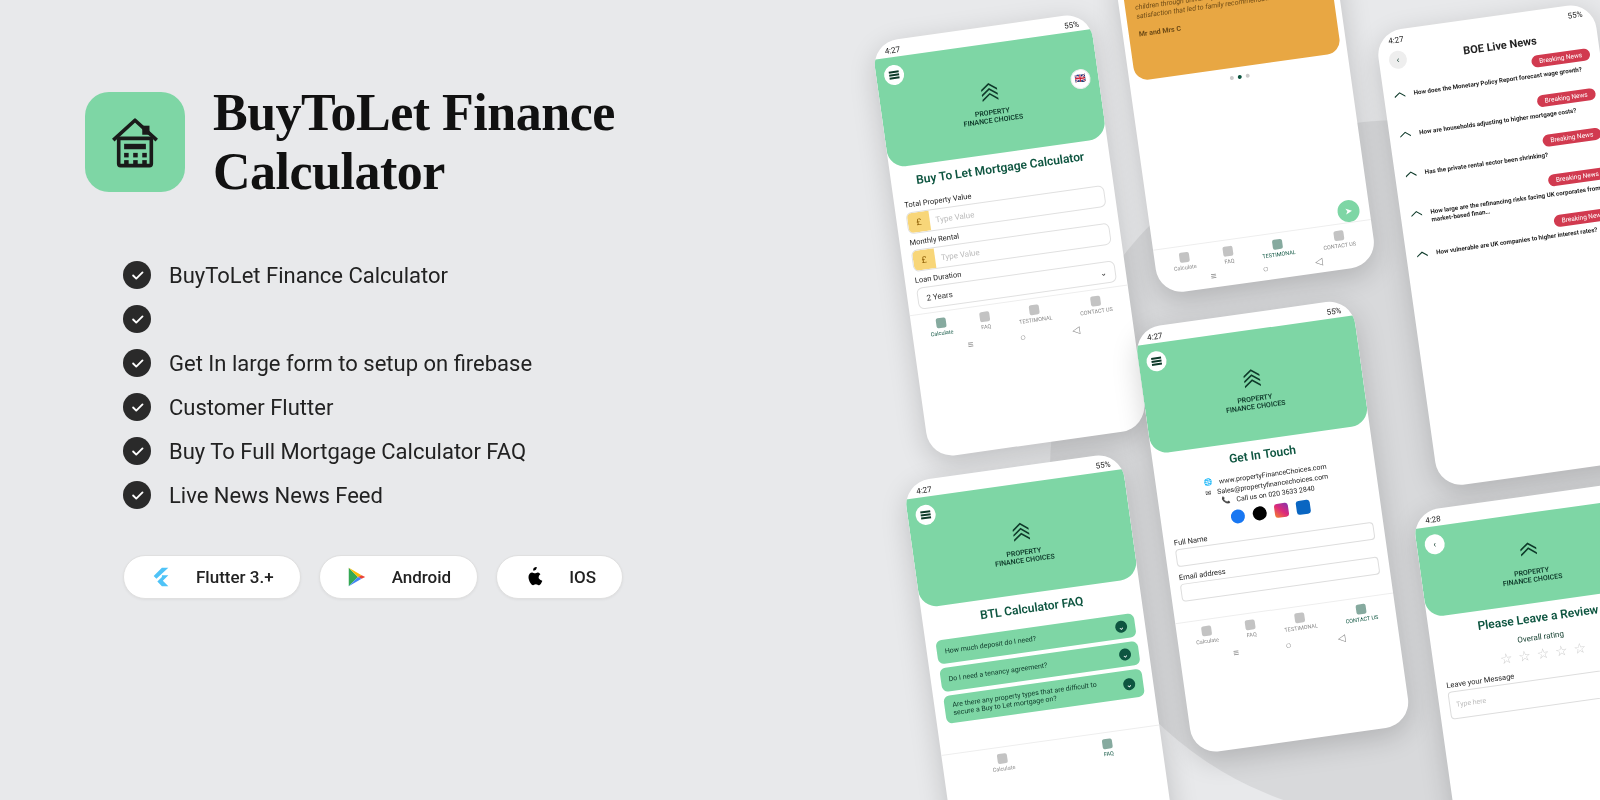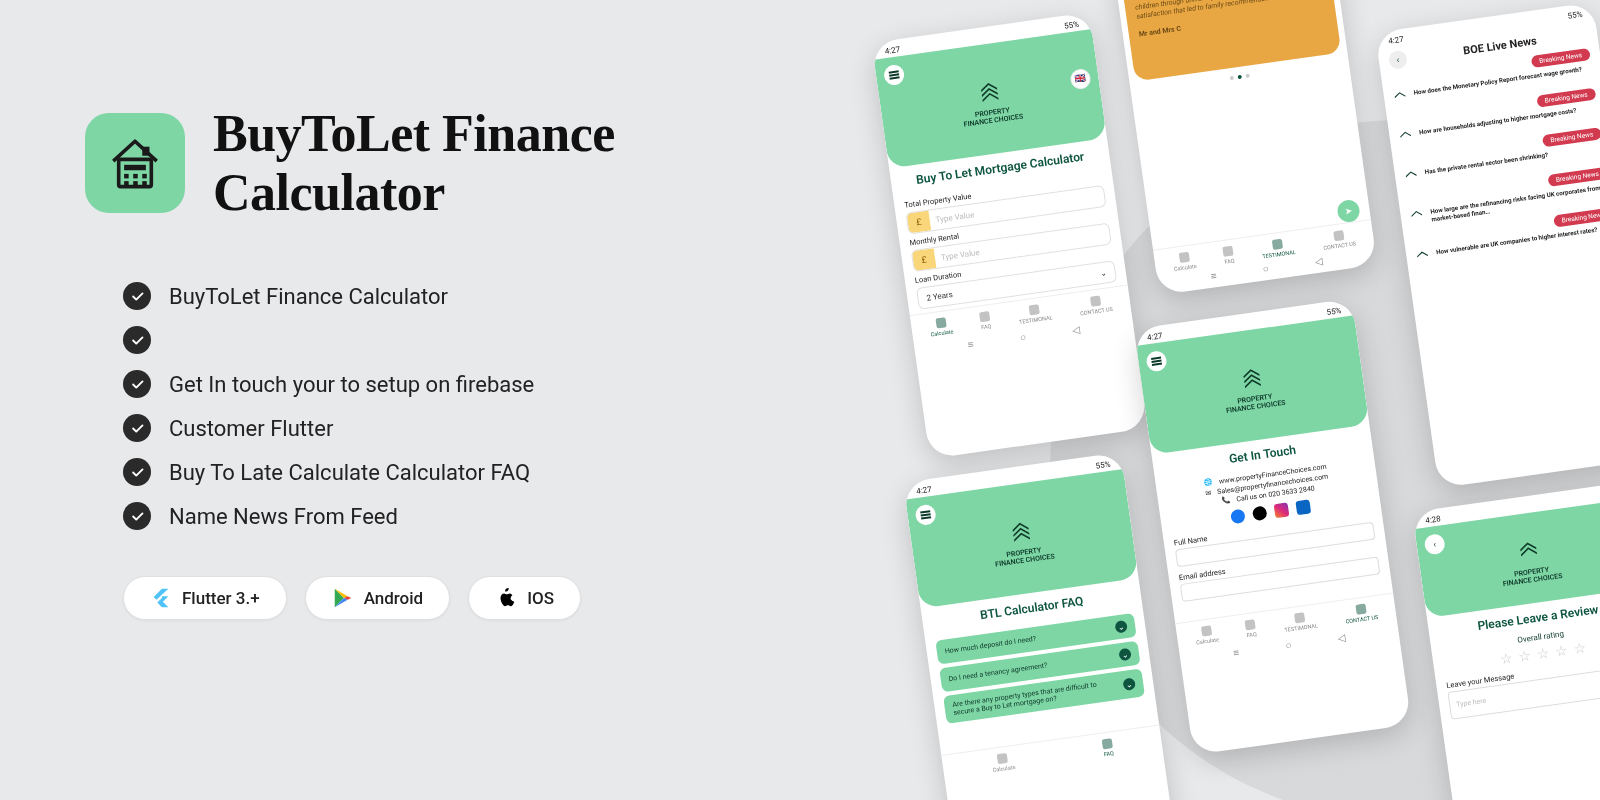--- a/index.html
+++ b/index.html
@@ -16,21 +16,21 @@
     width: 700px;
     height: 700px;
     border-radius: 50%;
     background: #d8d9db;
     top: 120px;
     right: -150px;
   }
   .left-content {
     position: absolute;
     left: 85px;
-    top: 104px;
+    top: 83px;
     width: 720px;
   }
   .hero-row {
     display: flex;
     align-items: center;
     gap: 28px;
     margin-bottom: 60px;
   }
   .app-icon {
     width: 100px;
@@ -54,21 +54,21 @@
   .feature-row { display: flex; align-items: center; gap: 18px; }
   .check-badge {
     width: 28px; height: 28px; border-radius: 50%; background: #2a2a2a;
     display: flex; align-items: center; justify-content: center; flex-shrink: 0;
   }
   .check-badge svg { width: 15px; height: 15px; }
   .feature-text { font-size: 22px; color: #222; font-weight: 400; }
   .tech-row { display: flex; gap: 18px; padding-left: 38px;}
   .tech-pill {
     background: #fff; border: 1px solid #e0e0e0; border-radius: 999px;
-    padding: 10px 26px; display: flex; align-items: center; gap: 10px;
+    padding: 10px 26px; display: flex; align-items: center; gap: 24px;
     font-size: 17px; color: #222; font-weight: 500;
     box-shadow: 0 1px 3px rgba(0,0,0,0.05);
   }
   .tech-icon { width: 22px; height: 22px; display:flex; align-items:center; justify-content:center;}
 
   
   .phones {
     position: absolute;
     right: -200px;
     top: -120px;
@@ -170,45 +170,45 @@
             <path d="M5 12l5 5L20 7" fill="none" stroke="#fff" stroke-width="3" stroke-linecap="round" stroke-linejoin="round"></path>
           </svg>
         </div>
     </div>
     <div class="feature-row">
       <div class="check-badge">
           <svg viewBox="0 0 24 24">
             <path d="M5 12l5 5L20 7" fill="none" stroke="#fff" stroke-width="3" stroke-linecap="round" stroke-linejoin="round"></path>
           </svg>
         </div>
-      <span class="feature-text">Get In touch your to setup on firebase</span>
+      <span class="feature-text">Get In large form to setup on firebase</span>
     </div>
     <div class="feature-row">
       <div class="check-badge">
           <svg viewBox="0 0 24 24">
             <path d="M5 12l5 5L20 7" fill="none" stroke="#fff" stroke-width="3" stroke-linecap="round" stroke-linejoin="round"></path>
           </svg>
         </div>
       <span class="feature-text">Customer Flutter</span>
     </div>
     <div class="feature-row">
       <div class="check-badge">
           <svg viewBox="0 0 24 24">
             <path d="M5 12l5 5L20 7" fill="none" stroke="#fff" stroke-width="3" stroke-linecap="round" stroke-linejoin="round"></path>
           </svg>
         </div>
-      <span class="feature-text">Buy To Late Calculate Calculator FAQ</span>
+      <span class="feature-text">Buy To Full Mortgage Calculator FAQ</span>
     </div>
     <div class="feature-row">
       <div class="check-badge">
           <svg viewBox="0 0 24 24">
             <path d="M5 12l5 5L20 7" fill="none" stroke="#fff" stroke-width="3" stroke-linecap="round" stroke-linejoin="round"></path>
           </svg>
         </div>
-      <span class="feature-text">Name News From Feed</span>
+      <span class="feature-text">Live News News Feed</span>
     </div>
   </div>
 
   <div class="tech-row">
     <div class="tech-pill">
       <span class="tech-icon">
           <svg viewBox="0 0 24 24">
             <path d="M13 2L4 11l3 3L20 2h-7zm0 10l-5 5 5 5h7l-6-6 6-6h-7z" fill="#4fc3f7"></path>
           </svg>
         </span>

